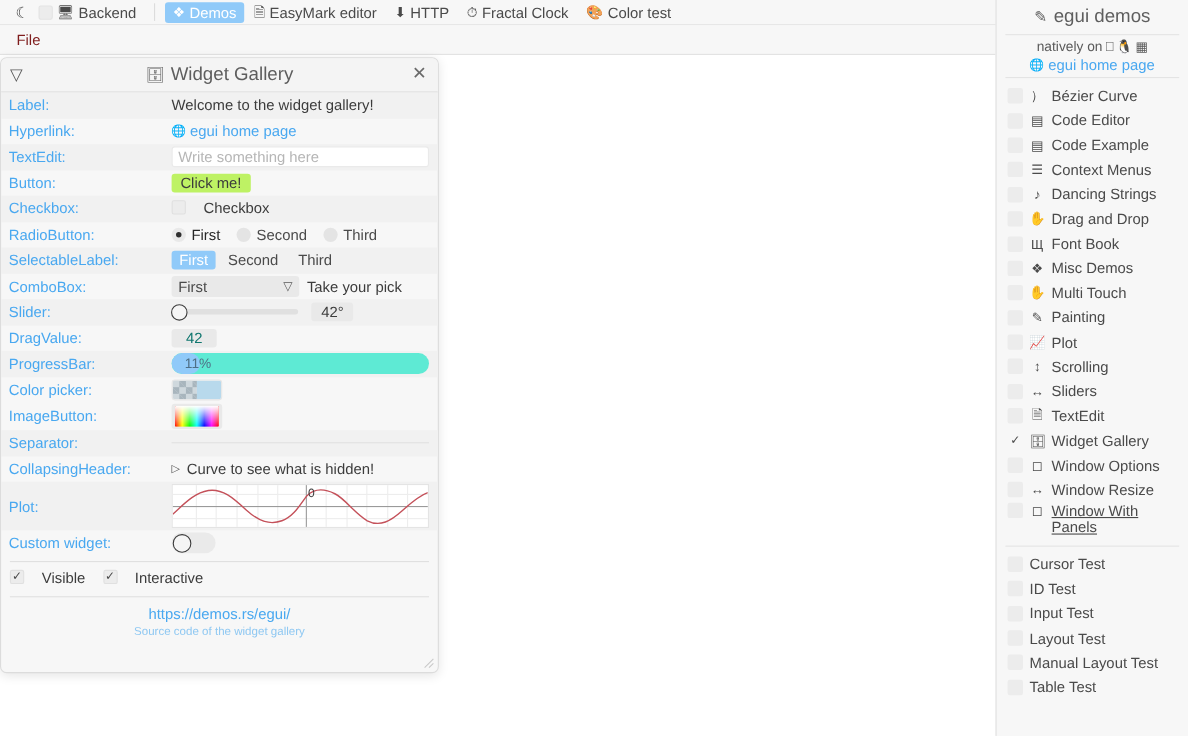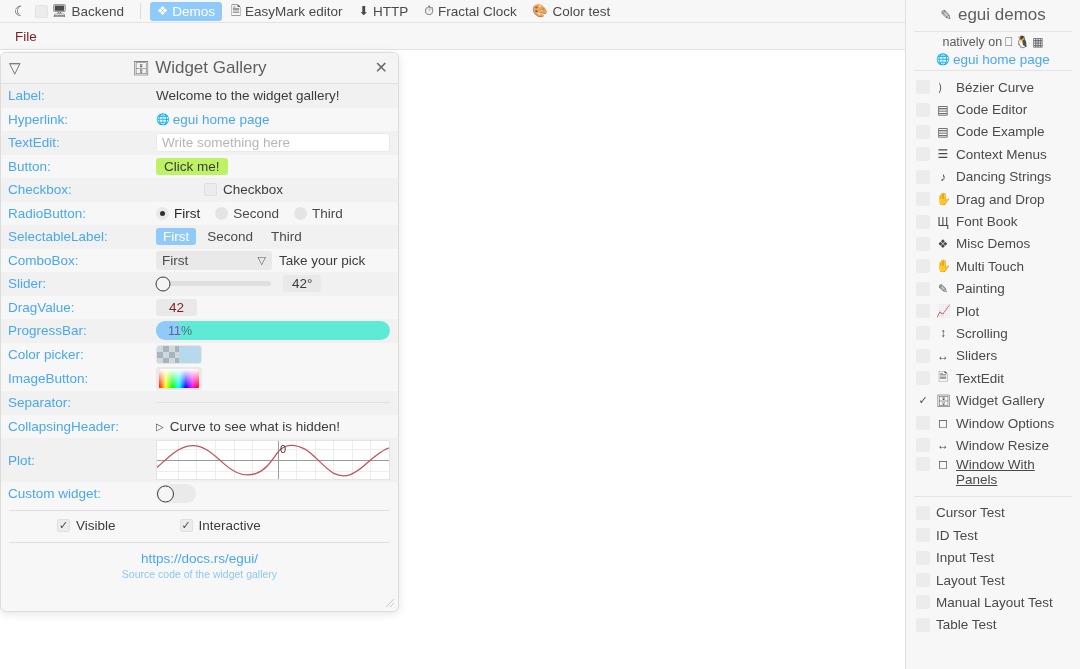--- a/index.html
+++ b/index.html
@@ -84,21 +84,21 @@
   }
   .btn {
     background: #bef264; border-radius: 3px; padding: 1px 8px;
     color: #3c3c3c; font-size: 13.5px; display: inline-block;
   }
   .chk-box {
     width: 13px; height: 13px; background: #ececec; border: 1px solid #e0e0e0;
     border-radius: 2px; display: inline-flex; align-items: center; justify-content: center;
     color: #4a4a4a; font-size: 11px; line-height: 1;
   }
-  .chk-label { display: inline-flex; align-items: center; gap: 6px; font-size: 13.5px; color: #3c3c3c; margin-left: 48px; }
+  .chk-label { display: inline-flex; align-items: flex-start; gap: 16px; font-size: 13.5px; color: #3c3c3c; }
 
   .radio { display: inline-flex; align-items: center; gap: 5px; font-size: 13.5px; color: #4a4a4a; margin-right: 8px; }
   .radio .dot {
     width: 13px; height: 13px; border-radius: 50%; background: #e4e4e4;
     display: inline-flex; align-items: center; justify-content: center;
   }
   .radio.sel .dot { background: #e9e9e9; }
   .radio.sel .dot::after { content: ""; width: 5px; height: 5px; border-radius: 50%; background: #2f2f2f; }
   .radio.sel { color: #262626; }
 
@@ -116,21 +116,21 @@
     width: 115px; height: 5px; background: #e0e0e0; border-radius: 3px; position: relative;
   }
   .slider-handle {
     position: absolute; left: 7px; top: 50%; transform: translate(-50%,-50%);
     width: 15px; height: 15px; border-radius: 50%; background: #f5f5f5;
     border: 1.4px solid #3c3c3c;
   }
   .numbox {
     background: #e9e9e9; border-radius: 3px; padding: 1px 9px; font-size: 13.5px; color: #3c3c3c;
   }
-  .dragval { background: #e9e9e9; border-radius: 3px; padding: 1px 13px; font-size: 13.5px; color: #7f1d1d; }
+  .dragval { background: #e9e9e9; border-radius: 3px; padding: 1px 13px; font-size: 13.5px; color: #0f766e; }
 
   .progress {
     flex: 1; height: 19px; background: #5eead4; border-radius: 10px; position: relative; overflow: hidden;
   }
   .progress .fill {
     position: absolute; left: 0; top: 0; height: 100%; background: #90caf9; border-radius: 10px;
   }
   .progress .ptxt {
     position: absolute; left: 12px; top: 50%; transform: translateY(-50%);
     font-size: 12.5px; color: #4e6f86;
@@ -464,21 +464,21 @@
         </span>
         <span class="chk-label">
           <span class="chk-box">✓</span>
           <span>Interactive</span>
         </span>
       </div>
 
       <div class="win-hr"></div>
 
       <div class="win-footer">
-        <div class="f1">https://docs.rs/egui/</div>
+        <div class="f1">https://demos.rs/egui/</div>
         <div class="f2">Source code of the widget gallery</div>
       </div>
     </div>
 
     <svg class="resize-grip" viewBox="0 0 10 10">
       <path d="M9,1 L1,9 M9,5 L5,9" stroke="#c9c9c9" stroke-width="1" fill="none"></path>
     </svg>
   </div>
 
   <div class="rightpanel">

